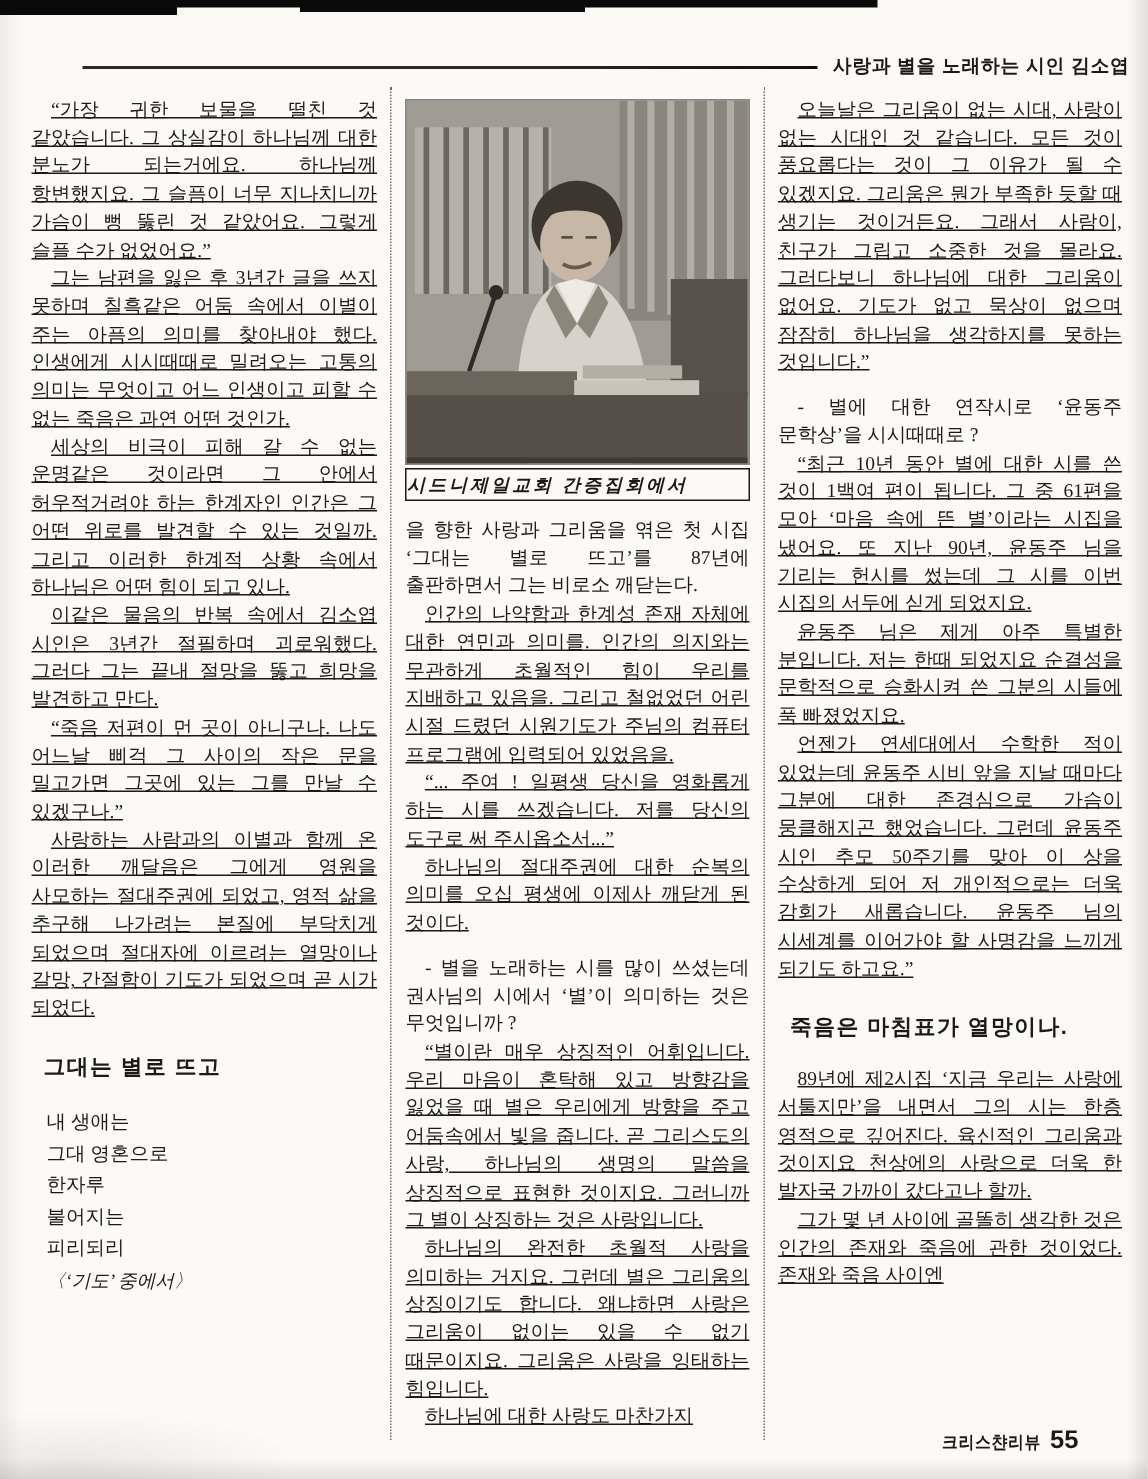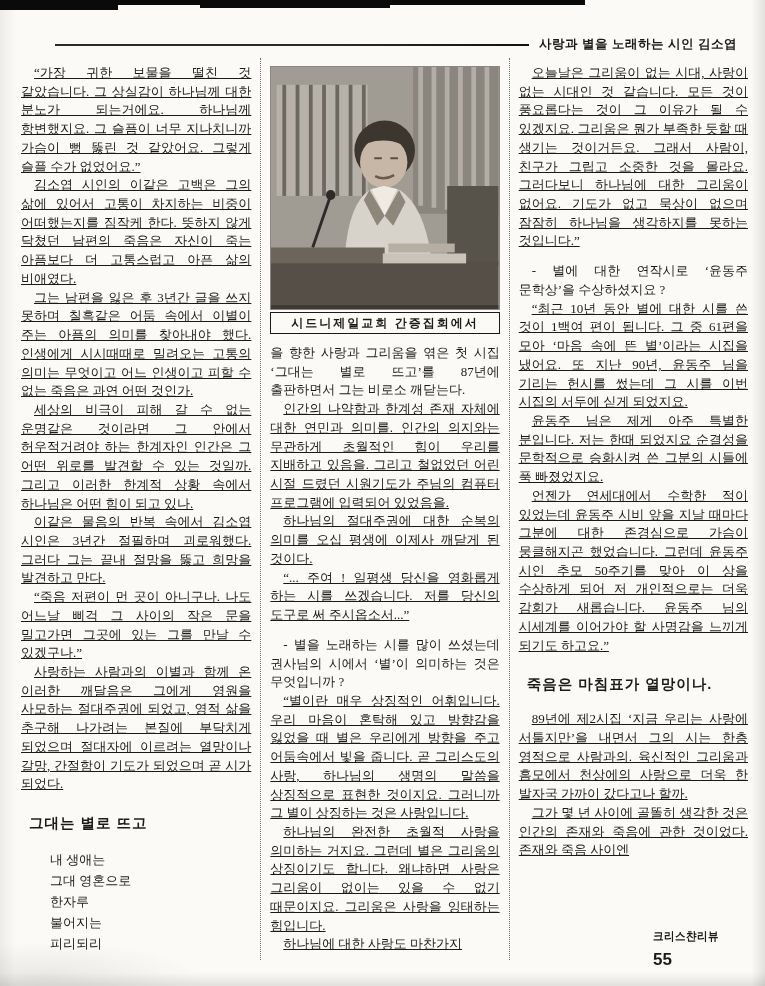--- a/index.html
+++ b/index.html
@@ -13,21 +13,21 @@
       linear-gradient(to right, rgba(0,0,0,0.06), transparent 2%, transparent 98.2%, rgba(0,0,0,0.10)),
       linear-gradient(to top, rgba(0,0,0,0.10), transparent 1.4%),
       #fbfaf6;
   }
   
   .topbar { position:absolute; top:0; left:0; height:5px; width:585px; background:#0a0a0a; }
   .topbar-thick { position:absolute; top:0; left:0; height:10px; width:118px; background:#0a0a0a; }
   .topbar-mid { position:absolute; top:0; left:200px; height:8px; width:190px; background:#0a0a0a; }
 
   .header-row {
-    position:absolute; top:36px; left:55px; right:28px;
+    position:absolute; top:36px; left:55px; right:12px;
     display:flex; align-items:center; gap:10px;
   }
   .header-rule { flex:1; height:2px; background:linear-gradient(to right,#2a2a2a 60%,#111); }
   .header-title {
     font-family:"Liberation Sans","DejaVu Sans",sans-serif;
     font-weight:bold; font-size:12.5px; letter-spacing:0.5px; white-space:nowrap;
   }
 
   .content {
     position:absolute; top:58px; left:12px; right:8px; bottom:26px;
@@ -43,35 +43,35 @@
   p.body.no-indent { text-indent:0; }
   .plist p.body { margin:0;text-decoration:underline; }
   p.question { margin-top:11px; }
 
   h3.sec-heading {
     font-family:"Liberation Sans","DejaVu Sans",sans-serif;
     font-size:14.5px; font-weight:bold; letter-spacing:1px;
     margin:20px 0 16px 8px;
   }
   .poem { margin:2px 0 0 10px; }
-  .poem div { font-size:13px; line-height:1.62;margin-left:19px; }
+  .poem div { font-size:13px; line-height:1.62; }
   .poem-source { font-size:12.5px; font-style:italic; margin:2px 0 0 10px; line-height:1.6; }
 
   figure.photo { margin:2px 0 10px 0; }
   .photo-frame { display:block; width:100%; height:244px; border:1px solid #8a877f; background:#a29d95; }
   figcaption.photo-caption {
     margin-top:2px; border:1px solid #1c1a18; padding:2px 0 1px 0;
-    text-align:center; font-family:"Liberation Sans","DejaVu Sans",sans-serif;
-    font-weight:bold; font-size:12px; letter-spacing:2px;
+    font-family:"Liberation Sans","DejaVu Sans",sans-serif;
+    font-weight:bold; font-size:12px; letter-spacing:2px;font-style:italic;
   }
 
   .footer {
     position:absolute; right:46px; bottom:16px;
     display:flex; align-items:baseline; gap:6px;
-    font-family:"Liberation Sans","DejaVu Sans",sans-serif; font-weight:bold;flex-direction:column;
+    font-family:"Liberation Sans","DejaVu Sans",sans-serif; font-weight:bold;
   }
   .footer .mag { font-size:10.5px; letter-spacing:0.5px; transform:scaleY(1.1); }
   .footer .pagenum { font-size:17px; }
 </style>
 </head>
 <body>
 
 <div class="page">
 
   <div class="topbar"></div>
@@ -81,21 +81,20 @@
   <div class="header-row">
     <div class="header-rule"></div>
     <div class="header-title">사랑과 별을 노래하는 시인 김소엽</div>
   </div>
 
   <div class="content">
 
     <div class="col">
       <div class="plist">
           <p class="body">“가장 귀한 보물을 떨친 것 같았습니다. 그 상실감이 하나님께 대한 분노가 되는거에요. 하나님께 항변했지요. 그 슬픔이 너무 지나치니까 가슴이 뻥 뚫린 것 같았어요. 그렇게 슬플 수가 없었어요.”</p>
-          <p class="body">김소엽 시인의 이같은 고백은 그의 삶에 있어서 고통이 차지하는 비중이 어떠했는지를 짐작케 한다. 뜻하지 않게 닥쳤던 남편의 죽음은 자신이 죽는 아픔보다 더 고통스럽고 아픈 삶의 비애였다.</p>
           <p class="body">그는 남편을 잃은 후 3년간 글을 쓰지 못하며 칠흑같은 어둠 속에서 이별이 주는 아픔의 의미를 찾아내야 했다. 인생에게 시시때때로 밀려오는 고통의 의미는 무엇이고 어느 인생이고 피할 수 없는 죽음은 과연 어떤 것인가.</p>
           <p class="body">세상의 비극이 피해 갈 수 없는 운명같은 것이라면 그 안에서 허우적거려야 하는 한계자인 인간은 그 어떤 위로를 발견할 수 있는 것일까. 그리고 이러한 한계적 상황 속에서 하나님은 어떤 힘이 되고 있나.</p>
           <p class="body">이같은 물음의 반복 속에서 김소엽 시인은 3년간 절필하며 괴로워했다. 그러다 그는 끝내 절망을 뚫고 희망을 발견하고 만다.</p>
           <p class="body">“죽음 저편이 먼 곳이 아니구나. 나도 어느날 삐걱 그 사이의 작은 문을 밀고가면 그곳에 있는 그를 만날 수 있겠구나.”</p>
           <p class="body">사랑하는 사람과의 이별과 함께 온 이러한 깨달음은 그에게 영원을 사모하는 절대주권에 되었고, 영적 삶을 추구해 나가려는 본질에 부닥치게 되었으며 절대자에 이르려는 열망이나 갈망, 간절함이 기도가 되었으며 곧 시가 되었다.</p>
         </div>
       <h3 class="sec-heading">그대는 별로 뜨고</h3>
       <div class="poem">
           <div>내 생애는</div>
           <div>그대 영혼으로</div>
@@ -153,44 +152,44 @@
           <rect x="0" y="182" width="120" height="16" fill="#6b655c"></rect>
           <rect x="118" y="188" width="88" height="10" fill="#c9c3b9"></rect>
           <rect x="124" y="178" width="70" height="9" fill="#b4aea3"></rect>
           <rect x="0" y="240" width="240" height="4" fill="#3f3a33"></rect>
         </svg>
         <figcaption class="photo-caption">시드니제일교회 간증집회에서</figcaption>
       </figure>
       <p class="body no-indent">을 향한 사랑과 그리움을 엮은 첫 시집 ‘그대는 별로 뜨고’를 87년에 출판하면서 그는 비로소 깨닫는다.</p>
       <div class="plist">
           <p class="body">인간의 나약함과 한계성 존재 자체에 대한 연민과 의미를. 인간의 의지와는 무관하게 초월적인 힘이 우리를 지배하고 있음을. 그리고 철없었던 어린 시절 드렸던 시원기도가 주님의 컴퓨터 프로그램에 입력되어 있었음을.</p>
+          <p class="body">“... 주여 ! 일평생 당신을 영화롭게 하는 시를 쓰겠습니다. 저를 당신의 도구로 써 주시옵소서...”</p>
           <p class="body">하나님의 절대주권에 대한 순복의 의미를 오십 평생에 이제사 깨닫게 된 것이다.</p>
-          <p class="body">“... 주여 ! 일평생 당신을 영화롭게 하는 시를 쓰겠습니다. 저를 당신의 도구로 써 주시옵소서...”</p>
         </div>
       <p class="body question">- 별을 노래하는 시를 많이 쓰셨는데 권사님의 시에서 ‘별’이 의미하는 것은 무엇입니까 ?</p>
       <div class="plist">
           <p class="body">“별이란 매우 상징적인 어휘입니다. 우리 마음이 혼탁해 있고 방향감을 잃었을 때 별은 우리에게 방향을 주고 어둠속에서 빛을 줍니다. 곧 그리스도의 사랑, 하나님의 생명의 말씀을 상징적으로 표현한 것이지요. 그러니까 그 별이 상징하는 것은 사랑입니다.</p>
           <p class="body">하나님의 완전한 초월적 사랑을 의미하는 거지요. 그런데 별은 그리움의 상징이기도 합니다. 왜냐하면 사랑은 그리움이 없이는 있을 수 없기 때문이지요. 그리움은 사랑을 잉태하는 힘입니다.</p>
           <p class="body">하나님에 대한 사랑도 마찬가지</p>
         </div>
     </div>
 
     <div class="col">
       <div class="plist">
           <p class="body">오늘날은 그리움이 없는 시대, 사랑이 없는 시대인 것 같습니다. 모든 것이 풍요롭다는 것이 그 이유가 될 수 있겠지요. 그리움은 뭔가 부족한 듯할 때 생기는 것이거든요. 그래서 사람이, 친구가 그립고 소중한 것을 몰라요. 그러다보니 하나님에 대한 그리움이 없어요. 기도가 없고 묵상이 없으며 잠잠히 하나님을 생각하지를 못하는 것입니다.”</p>
         </div>
-      <p class="body question">- 별에 대한 연작시로 ‘윤동주 문학상’을 수상하셨지요 ?</p>
+      <p class="body question">- 별에 대한 연작시로 ‘윤동주 문학상’을 시시때때로 ?</p>
       <div class="plist">
           <p class="body">“최근 10년 동안 별에 대한 시를 쓴 것이 1백여 편이 됩니다. 그 중 61편을 모아 ‘마음 속에 뜬 별’이라는 시집을 냈어요. 또 지난 90년, 윤동주 님을 기리는 헌시를 썼는데 그 시를 이번 시집의 서두에 싣게 되었지요.</p>
           <p class="body">윤동주 님은 제게 아주 특별한 분입니다. 저는 한때 되었지요 순결성을 문학적으로 승화시켜 쓴 그분의 시들에 푹 빠졌었지요.</p>
           <p class="body">언젠가 연세대에서 수학한 적이 있었는데 윤동주 시비 앞을 지날 때마다 그분에 대한 존경심으로 가슴이 뭉클해지곤 했었습니다. 그런데 윤동주 시인 추모 50주기를 맞아 이 상을 수상하게 되어 저 개인적으로는 더욱 감회가 새롭습니다. 윤동주 님의 시세계를 이어가야 할 사명감을 느끼게 되기도 하고요.”</p>
         </div>
       <h3 class="sec-heading">죽음은 마침표가 열망이나.</h3>
       <div class="plist">
-          <p class="body">89년에 제2시집 ‘지금 우리는 사랑에 서툴지만’을 내면서 그의 시는 한층 영적으로 사람과의. 육신적인 그리움과 흠모에서 천상에의 사랑으로 더욱 한 발자국 가까이 갔다고나 할까.</p>
+          <p class="body">89년에 제2시집 ‘지금 우리는 사랑에 서툴지만’을 내면서 그의 시는 한층 영적으로 깊어진다. 육신적인 그리움과 것이지요 천상에의 사랑으로 더욱 한 발자국 가까이 갔다고나 할까.</p>
           <p class="body">그가 몇 년 사이에 골똘히 생각한 것은 인간의 존재와 죽음에 관한 것이었다. 존재와 죽음 사이엔</p>
         </div>
     </div>
 
   </div>
 
   <div class="footer">
     <span class="mag">크리스챤리뷰</span>
     <span class="pagenum">55</span>
   </div>

